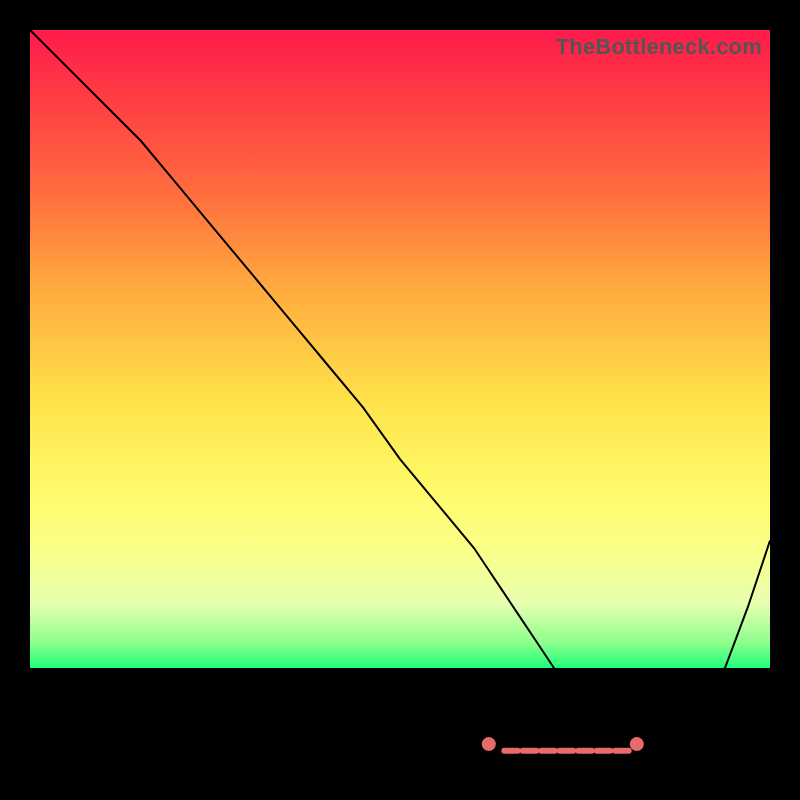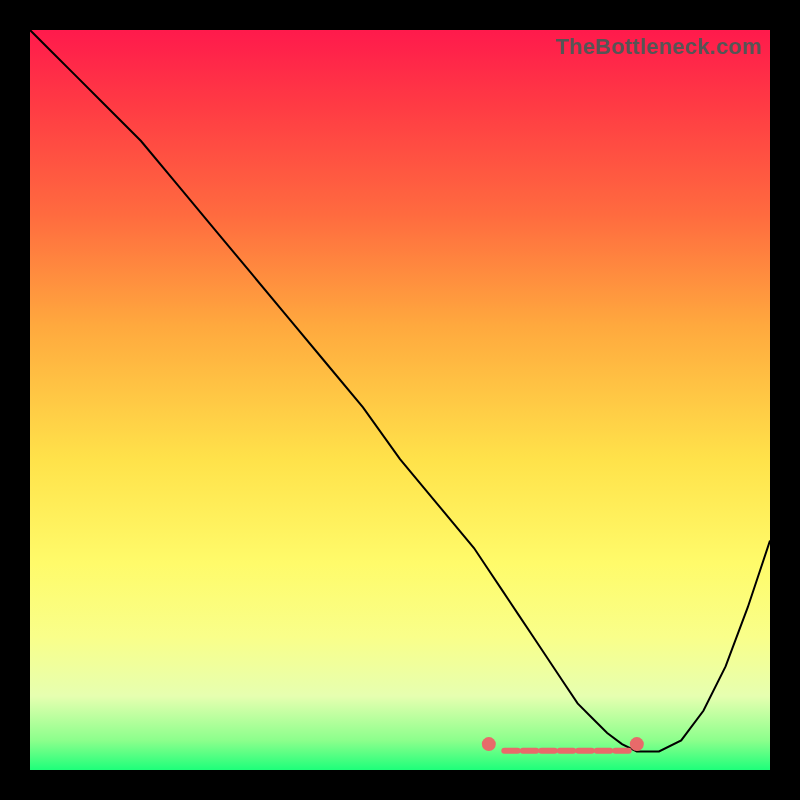--- a/index.html
+++ b/index.html
@@ -9,21 +9,21 @@
     height: 800px;
     background: #000;
     overflow: hidden;
     font-family: Arial, Helvetica, sans-serif;
   }
   .frame {
     position: absolute;
     left: 30px;
     top: 30px;
     width: 740px;
-    height: 740px;
+    height: 638px;
     background: linear-gradient(to bottom,
       #ff1a4c 0%,
       #ff3a44 10%,
       #ff6b3f 25%,
       #ffa93e 40%,
       #ffe24a 58%,
       #fffb6a 72%,
       #f9ff8a 82%,
       #e6ffb0 90%,
       #8cff8c 96%,

